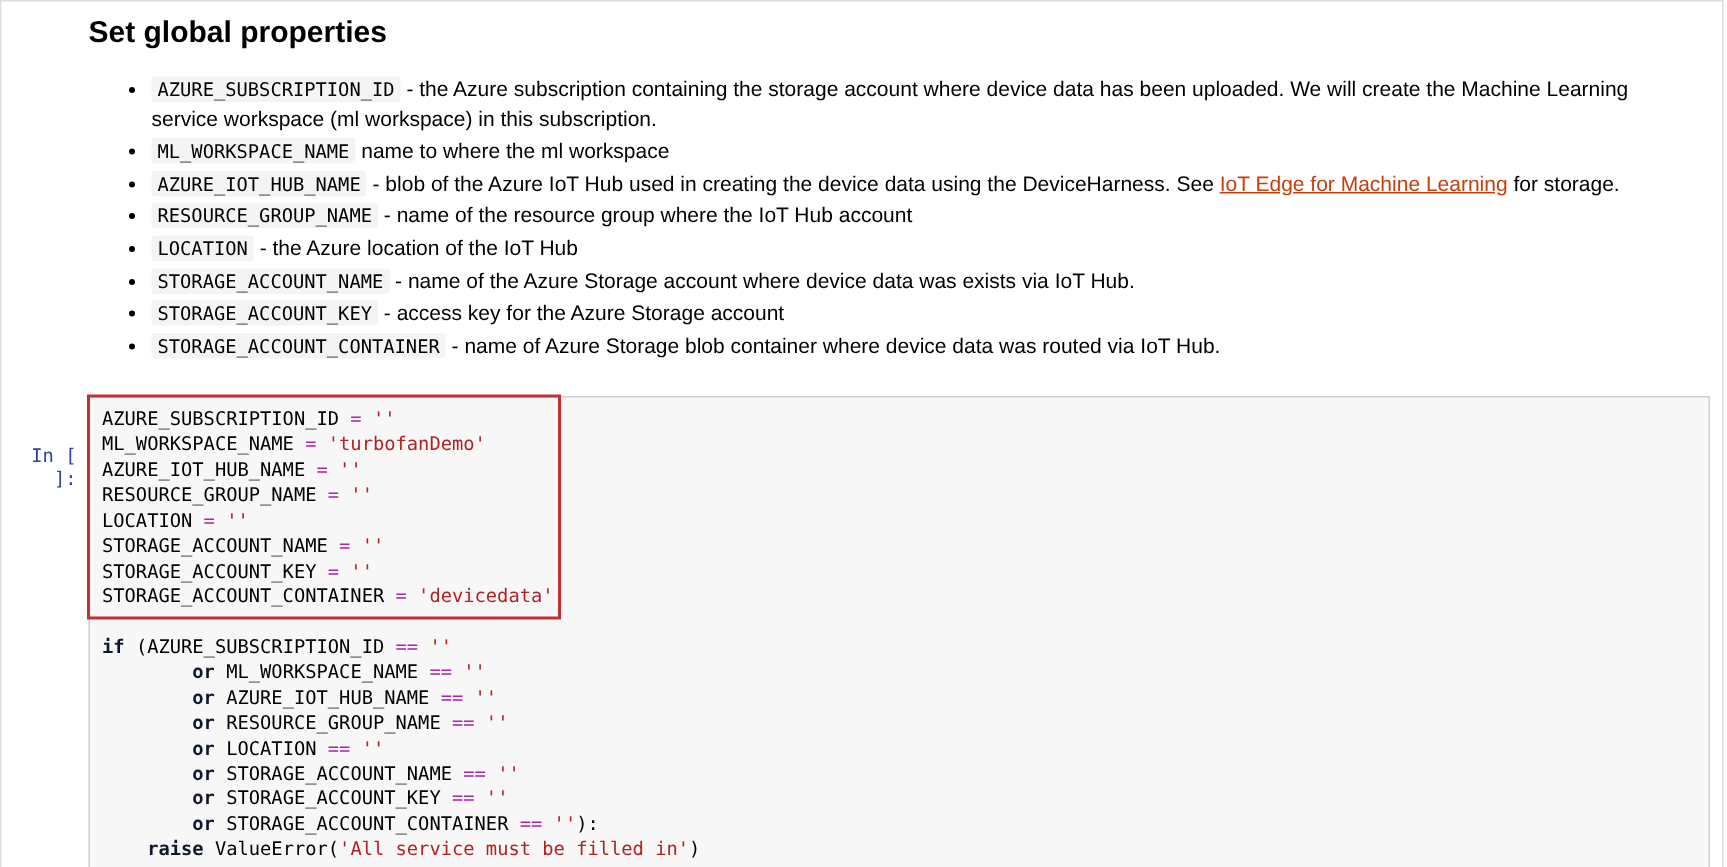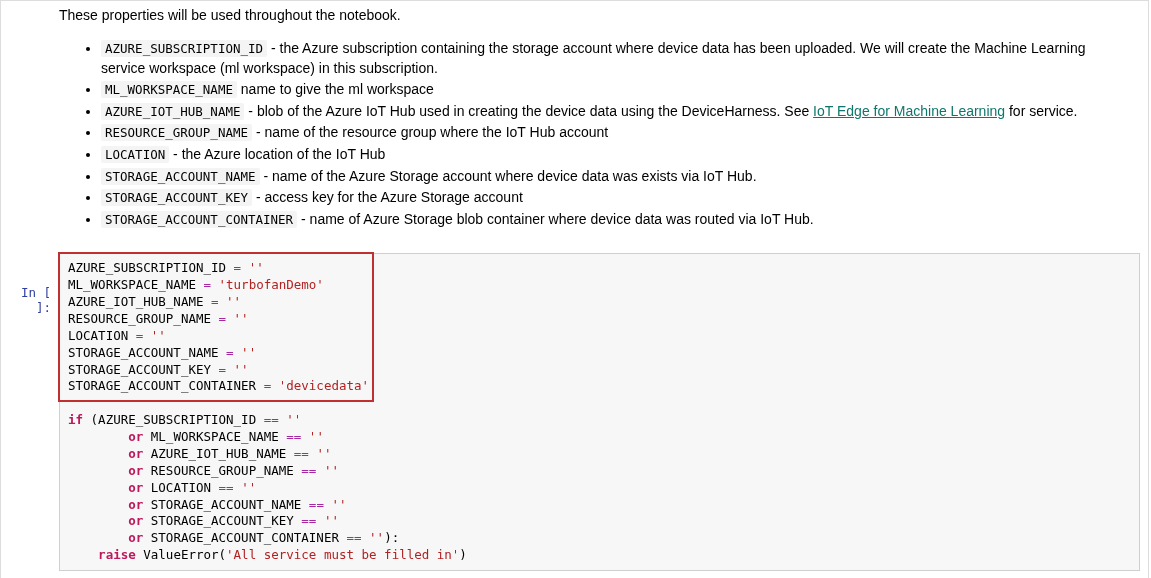--- a/index.html
+++ b/index.html
@@ -37,21 +37,21 @@
     line-height: 1.4;
   }
   code.inline {
     font-family: "Menlo", "Consolas", "DejaVu Sans Mono", monospace;
     font-size: 12.5px;
     background: #f4f4f4;
     padding: 1px 4px;
     border-radius: 2px;
   }
   a.link {
-    color: #0f766e;
+    color: #c2410c;
     text-decoration: underline;
   }
   .code-cell {
     display: flex;
     align-items: stretch;
     padding: 0;
   }
   .prompt {
     width: 58px;
     flex-shrink: 0;
@@ -82,33 +82,33 @@
   pre.code {
     font-family: "Menlo", "Consolas", "DejaVu Sans Mono", monospace;
     font-size: 12.5px;
     line-height: 1.35;
     margin: 0;
     padding: 6px 8px;
     white-space: pre;
   }
   .op { color: #a626a4; }
   .str { color: #b22222; }
-  .kw { color: #be185d; font-weight: 700; }
+  .kw { color: #0f172a; font-weight: 700; }
 </style>
 </head>
 <body>
 
 <div class="notebook">
 
   <div class="markdown-cell">
-    <p class="intro">These properties will be used throughout the notebook.</p>
+    <h3>Set global properties</h3>
     <ul>
       <li><code class="inline">AZURE_SUBSCRIPTION_ID</code><span> - the Azure subscription containing the storage account where device data has been uploaded. We will create the Machine Learning service workspace (ml workspace) in this subscription.</span></li>
-      <li><code class="inline">ML_WORKSPACE_NAME</code><span> name to give the ml workspace</span></li>
-      <li><code class="inline">AZURE_IOT_HUB_NAME</code><span> - blob of the Azure IoT Hub used in creating the device data using the DeviceHarness. See </span><a class="link" href="#">IoT Edge for Machine Learning</a><span> for service.</span></li>
+      <li><code class="inline">ML_WORKSPACE_NAME</code><span> name to where the ml workspace</span></li>
+      <li><code class="inline">AZURE_IOT_HUB_NAME</code><span> - blob of the Azure IoT Hub used in creating the device data using the DeviceHarness. See </span><a class="link" href="#">IoT Edge for Machine Learning</a><span> for storage.</span></li>
       <li><code class="inline">RESOURCE_GROUP_NAME</code><span> - name of the resource group where the IoT Hub account</span></li>
       <li><code class="inline">LOCATION</code><span> - the Azure location of the IoT Hub</span></li>
       <li><code class="inline">STORAGE_ACCOUNT_NAME</code><span> - name of the Azure Storage account where device data was exists via IoT Hub.</span></li>
       <li><code class="inline">STORAGE_ACCOUNT_KEY</code><span> - access key for the Azure Storage account</span></li>
       <li><code class="inline">STORAGE_ACCOUNT_CONTAINER</code><span> - name of Azure Storage blob container where device data was routed via IoT Hub.</span></li>
     </ul>
   </div>
 
   <div class="code-cell">
     <div class="prompt">In [ ]:</div>

